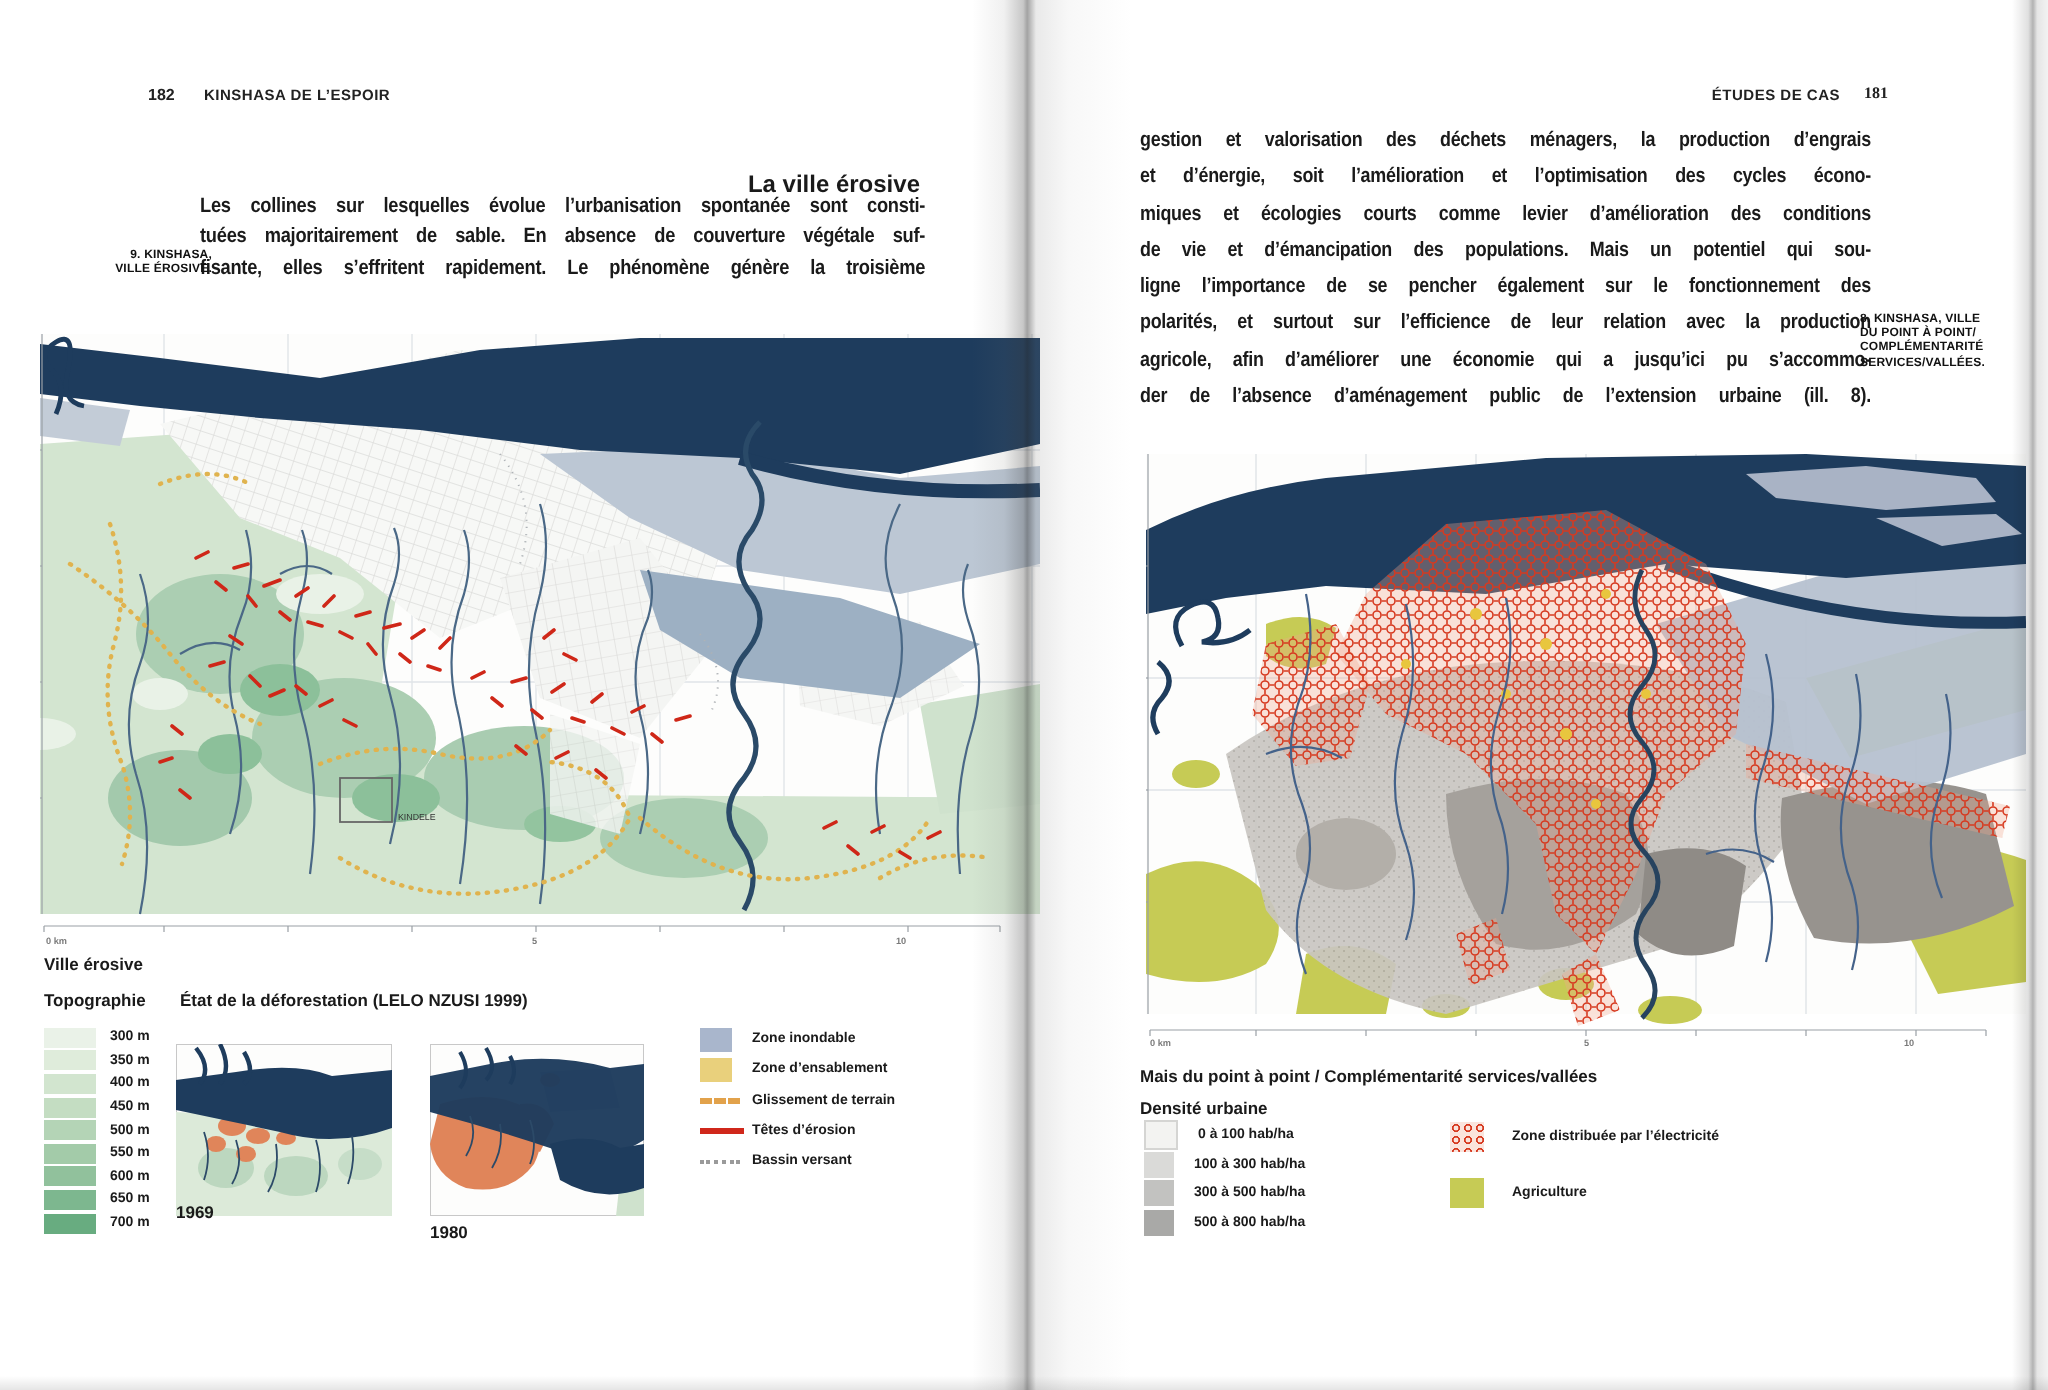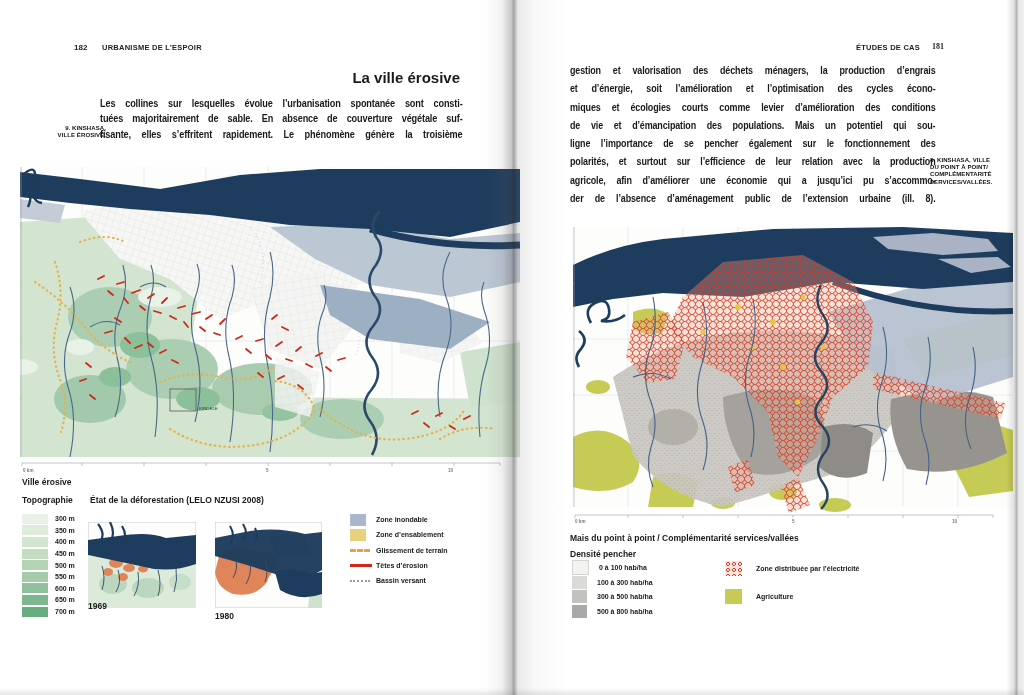--- a/index.html
+++ b/index.html
@@ -1,21 +1,21 @@
 <!DOCTYPE html>
 <html><head>
 <meta charset="utf-8">
 <style>
   html,body{margin:0;padding:0;background:#fff;}
   #spread{position:relative;width:1024px;height:695px;background:#fff;overflow:hidden;
           font-family:"Liberation Sans",sans-serif;color:#1a1a1a;}
   
   .runhead{position:absolute;font-size:7.5px;font-weight:700;letter-spacing:.25px;color:#222;}
   .pagenum{position:absolute;font-size:8px;font-weight:700;color:#222;}
-  .sect-title{position:absolute;font-size:15px;font-weight:700;}
+  .sect-title{position:absolute;font-size:12px;font-weight:700;margin-top:16px;}
   .body-block{position:absolute;font-weight:700;transform-origin:0 0;}
   .body-block .line{text-align:justify;text-align-last:justify;white-space:nowrap;}
   #left-body{left:100px;top:96px;width:412px;transform:scaleX(.88);
              font-size:10.4px;line-height:15.3px;letter-spacing:-.15px;}
   #right-body{left:570px;top:62px;width:424px;transform:scaleX(.862);
               font-size:10.4px;line-height:18.3px;letter-spacing:-.15px;}
   .margin-cap{position:absolute;font-size:6px;font-weight:700;line-height:7.2px;
               letter-spacing:.1px;color:#111;text-transform:uppercase;}
   #left-cap{left:30px;top:125px;width:76px;text-align:right;}
   #right-cap{left:930px;top:157px;width:84px;text-align:left;}
@@ -47,21 +47,21 @@
   #edge-bottom{position:absolute;left:0;top:688px;width:1024px;height:7px;pointer-events:none;
     background:linear-gradient(to bottom,rgba(0,0,0,0),rgba(0,0,0,.10));}
   svg{display:block;}
 </style>
 </head>
 <body>
 
 <div id="spread">
 
   <div class="pagenum" style="left:74px;top:43px;">182</div>
-  <div class="runhead" style="left:102px;top:43px;">URBANISME DE L’ESPOIR</div>
+  <div class="runhead" style="left:102px;top:43px;">KINSHASA DE L’ESPOIR</div>
 
   <div class="sect-title" style="left:300px;top:69px;width:160px;text-align:right;">La ville érosive</div>
 
   <div id="left-body" class="body-block">
     <div class="line">Les collines sur lesquelles évolue l’urbanisation spontanée sont consti-</div>
     <div class="line">tuées majoritairement de sable. En absence de couverture végétale suf-</div>
     <div class="line">fisante, elles s’effritent rapidement. Le phénomène génère la troisième</div>
   </div>
 
   <div id="left-cap" class="margin-cap">
@@ -199,21 +199,21 @@
     <div class="elev-row">
         <span class="elev-sw" style="background:#7db78f"></span>
         <span class="leg-label">650 m</span>
       </div>
     <div class="elev-row">
         <span class="elev-sw" style="background:#68ac80"></span>
         <span class="leg-label">700 m</span>
       </div>
   </div>
 
-  <div class="leg-title" style="left:90px;top:495px;">État de la déforestation (LELO NZUSI 2008)</div>
+  <div class="leg-title" style="left:90px;top:495px;">État de la déforestation (LELO NZUSI 1999)</div>
 
   <svg style="position:absolute;left:88px;top:522px;" width="108" height="86" viewBox="0 0 108 86">
     <rect width="108" height="86" fill="#fdfdfc" stroke="#c8c8c8" stroke-width="1"></rect>
     <path d="M0 34 L108 40 L108 86 L0 86 Z" fill="#dcead9"></path>
     <ellipse cx="25" cy="62" rx="14" ry="10" fill="#bcd7bf"></ellipse>
     <ellipse cx="60" cy="66" rx="16" ry="10" fill="#bcd7bf"></ellipse>
     <ellipse cx="92" cy="60" rx="11" ry="8" fill="#c6ddc8"></ellipse>
     <g fill="#e0855a">
       <ellipse cx="28" cy="41" rx="7" ry="5"></ellipse>
         <ellipse cx="41" cy="46" rx="6" ry="4"></ellipse>
@@ -379,21 +379,21 @@
     <g stroke="#9aa0a6" stroke-width="0.6">
       <path d="M1 0V280 M1 56h-3 M1 112h-3 M1 168h-3 M1 224h-3"></path>
       <path d="M2 288H420 M2 288v3 M55 288v3 M110 288v3 M165 288v3 M220 288v3 M275 288v3 M330 288v3 M385 288v3 M420 288v3"></path>
     </g>
   </svg>
   <div class="scale-lab" style="left:575px;top:519px;">0 km</div>
   <div class="scale-lab" style="left:792px;top:519px;">5</div>
   <div class="scale-lab" style="left:952px;top:519px;">10</div>
 
   <div class="leg-title" style="left:570px;top:533px;">Mais du point à point / Complémentarité services/vallées</div>
-  <div class="leg-title" style="left:570px;top:549px;">Densité pencher</div>
+  <div class="leg-title" style="left:570px;top:549px;">Densité urbaine</div>
 
   <div class="dens-col">
     <div class="dens-row">
       <span class="dens-sw" style="background:#f3f3f1;border:1px solid #d5d5d3;"></span>
       <span class="leg-label">0 à 100 hab/ha</span>
     </div>
     <div class="dens-row">
       <span class="dens-sw" style="background:#dadad8;"></span>
       <span class="leg-label">100 à 300 hab/ha</span>
     </div>

